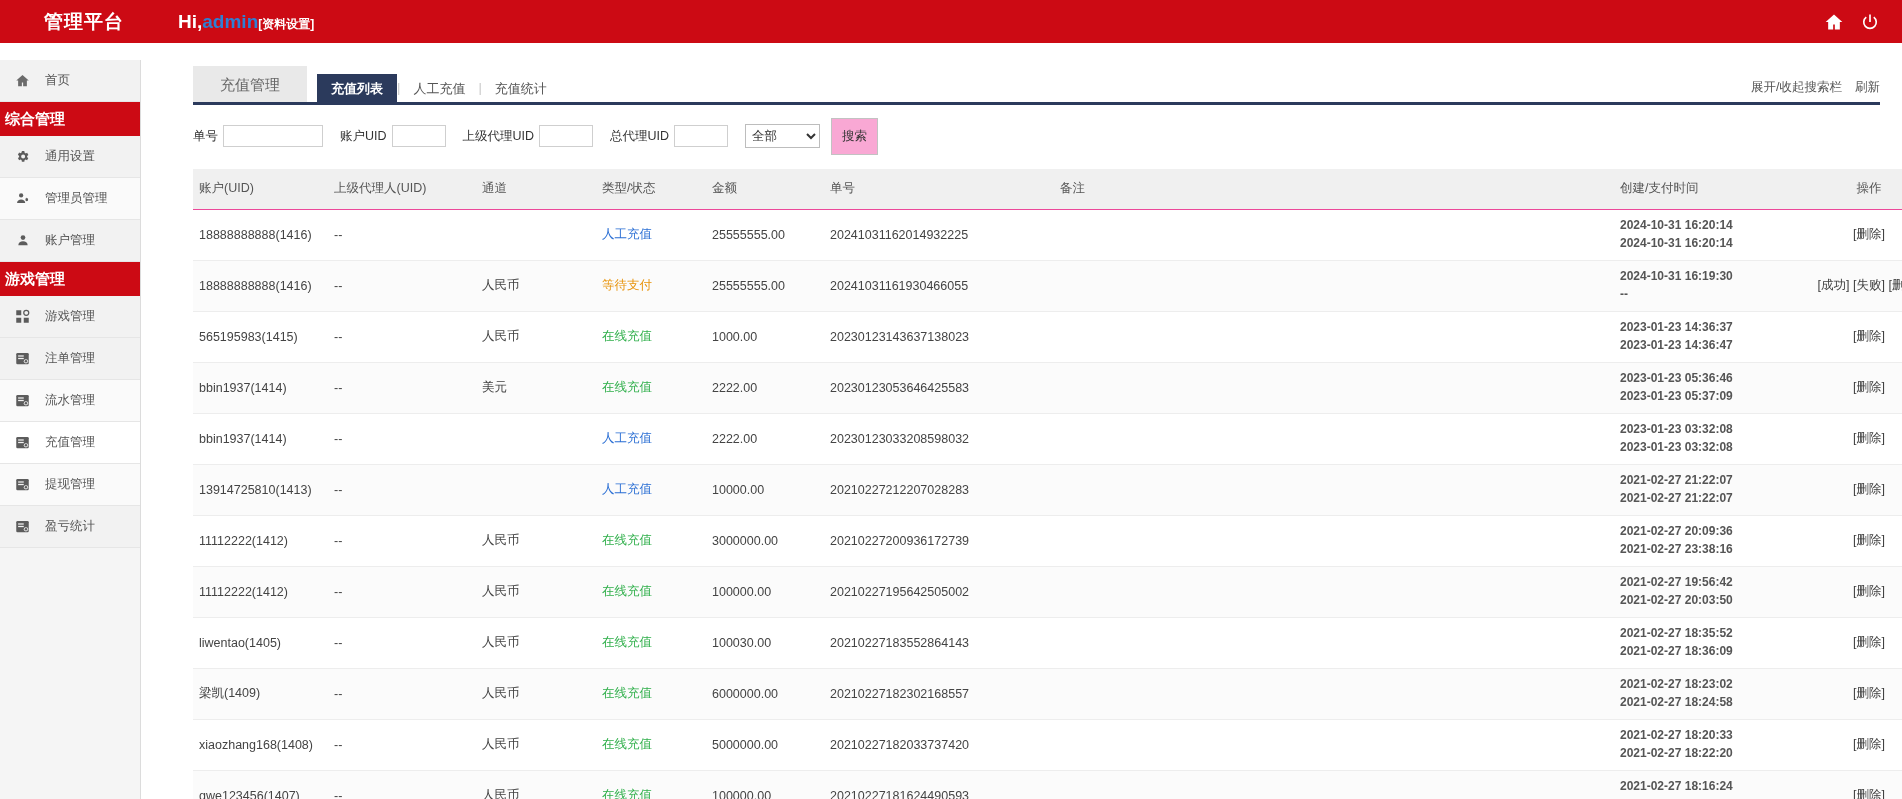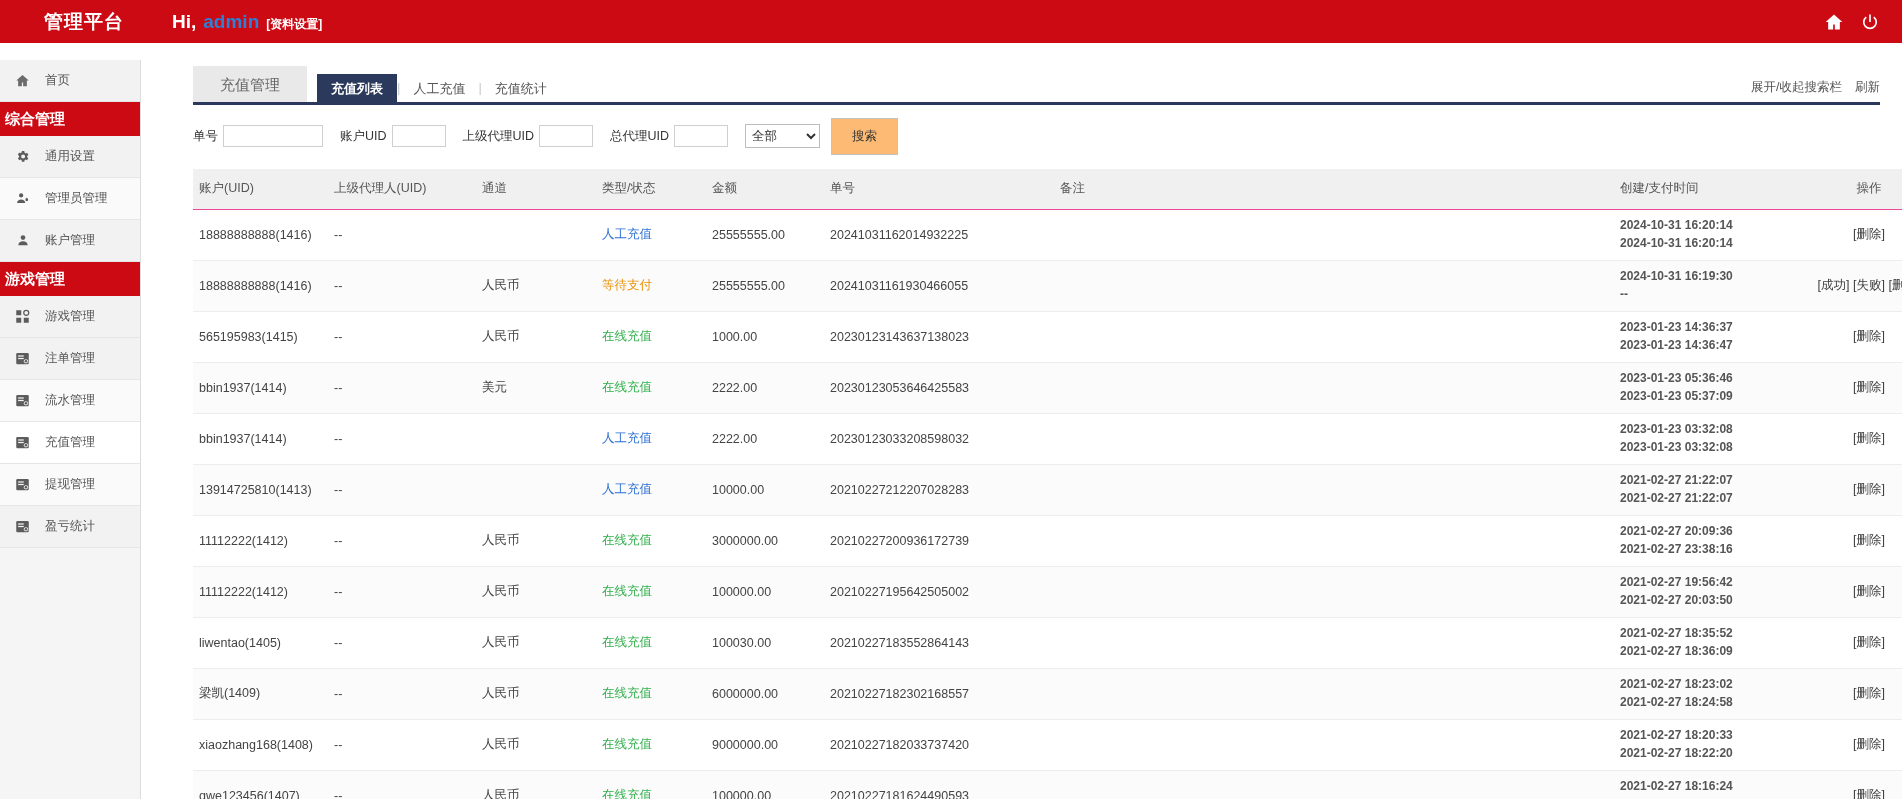--- a/index.html
+++ b/index.html
@@ -20,22 +20,22 @@
   }
   .brand {
     width: 168px; min-width: 168px;
     text-align: center;
     color: #ffffff;
     font-size: 19px;
     font-weight: bold;
     letter-spacing: 1px;
   }
   .greet {
-    margin-left: 4px;
-    display: flex; align-items: baseline; gap: 7px;
+    margin-left: 10px;
+    display: flex; align-items: baseline; 
   }
   .greet-hi { color: #ffffff; font-size: 19px; font-weight: bold; }
   .greet-user { color: #2f7fd4; font-size: 19px; font-weight: bold; }
   .greet-link { color: #ffffff; font-size: 12px; font-weight: bold; cursor: pointer; }
   .topbar-right {
     margin-left: auto; display: flex; align-items: center;
     gap: 16px; padding-right: 22px;
   }
   .topbar-right svg { display: block; cursor: pointer; }
 
@@ -153,23 +153,23 @@
     border: 1px solid #bdbdbd;
     background: #fff;
     font-size: 12.5px;
     font-family: "Liberation Sans", sans-serif;
     padding: 0 2px;
     margin-right: 11px;
     color: #333;
   }
   .btn-search {
     height: 37px;
-    padding: 0 20px;
+    padding: 0 10px;
     border: 1px solid #c2c2c2;
-    background: #fdba74;
+    background: #f9a8d4;
     font-size: 12.5px;
     color: #333;
     font-family: "Liberation Sans", sans-serif;
     cursor: pointer;
   }
 
   
   .tablewrap {
     margin: 17px 22px 0 25px;
     width: 1687px;
@@ -595,21 +595,21 @@
             </td>
             <td class="c-op">
               <div class="op-cell"><span class="op-link">[删除]</span></div>
             </td>
           </tr>
           <tr class="odd">
             <td class="c-account">xiaozhang168(1408)</td>
             <td class="c-parent">--</td>
             <td class="c-channel">人民币</td>
             <td class="c-type"><span class="t-online">在线充值</span></td>
-            <td class="c-amount">9000000.00</td>
+            <td class="c-amount">5000000.00</td>
             <td class="c-order">20210227182033737420</td>
             <td class="c-remark"></td>
             <td class="c-time">
               <div class="time-cell">
                 <div>2021-02-27 18:20:33</div>
                 <div>2021-02-27 18:22:20</div>
               </div>
             </td>
             <td class="c-op">
               <div class="op-cell"><span class="op-link">[删除]</span></div>

